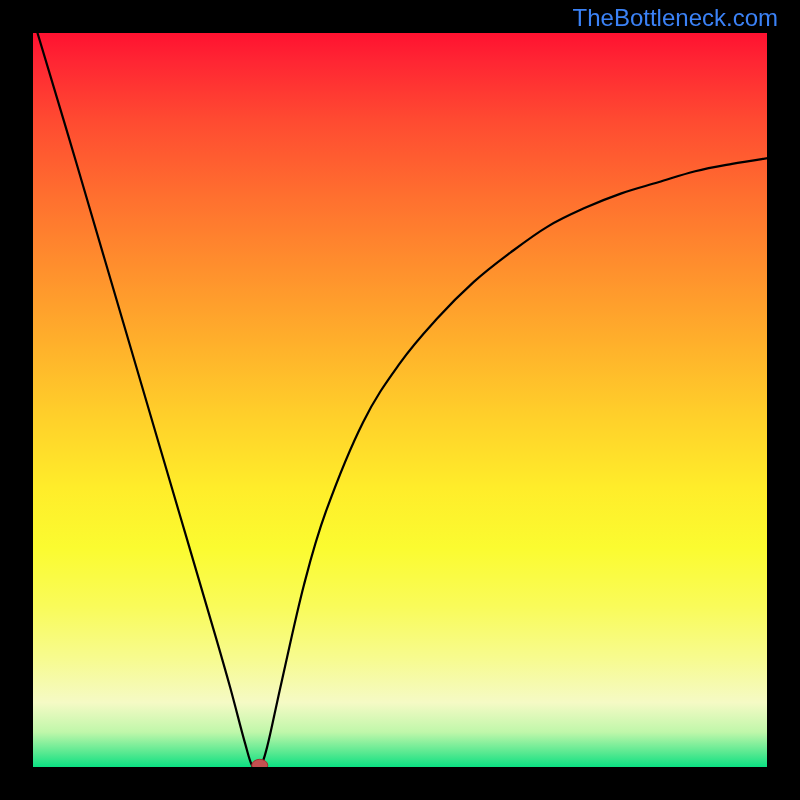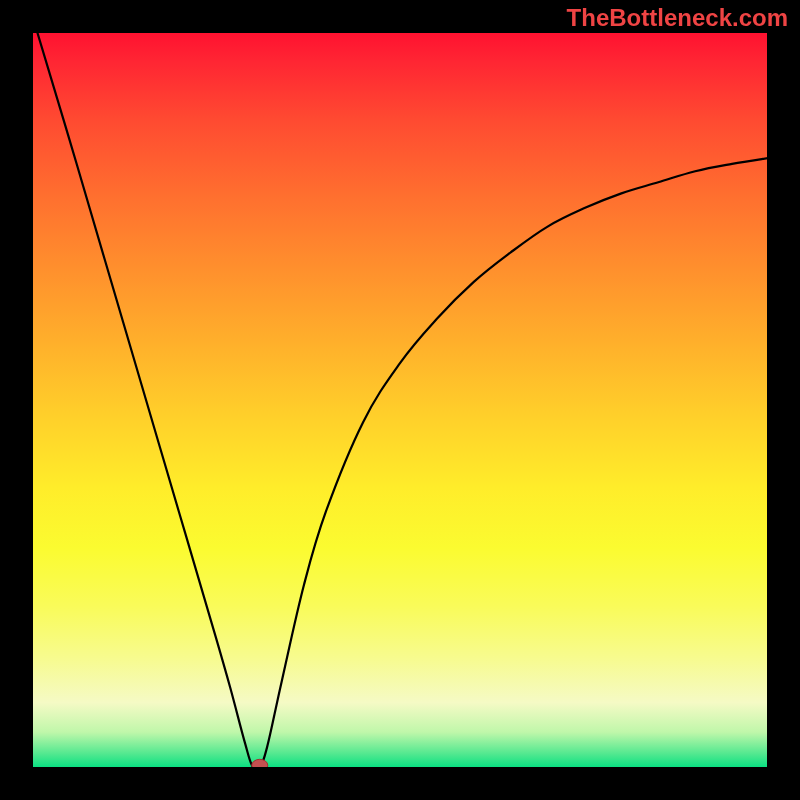--- a/index.html
+++ b/index.html
@@ -6,24 +6,24 @@
   body {
     width: 800px;
     height: 800px;
     background: #000;
     position: relative;
     font-family: Arial, sans-serif;
   }
   .watermark {
     position: absolute;
     top: 4px;
-    right: 12px;
-    color: #ef4444;
+    right: 22px;
+    color: #3b82f6;
     font-size: 24px;
-    font-weight: bold;
+    font-weight: normal;
     z-index: 10;
   }
   .plot-border {
     position: absolute;
     top: 31px;
     left: 31px;
     width: 738px;
     height: 738px;
     border: 2px solid #000;
     z-index: 5;

